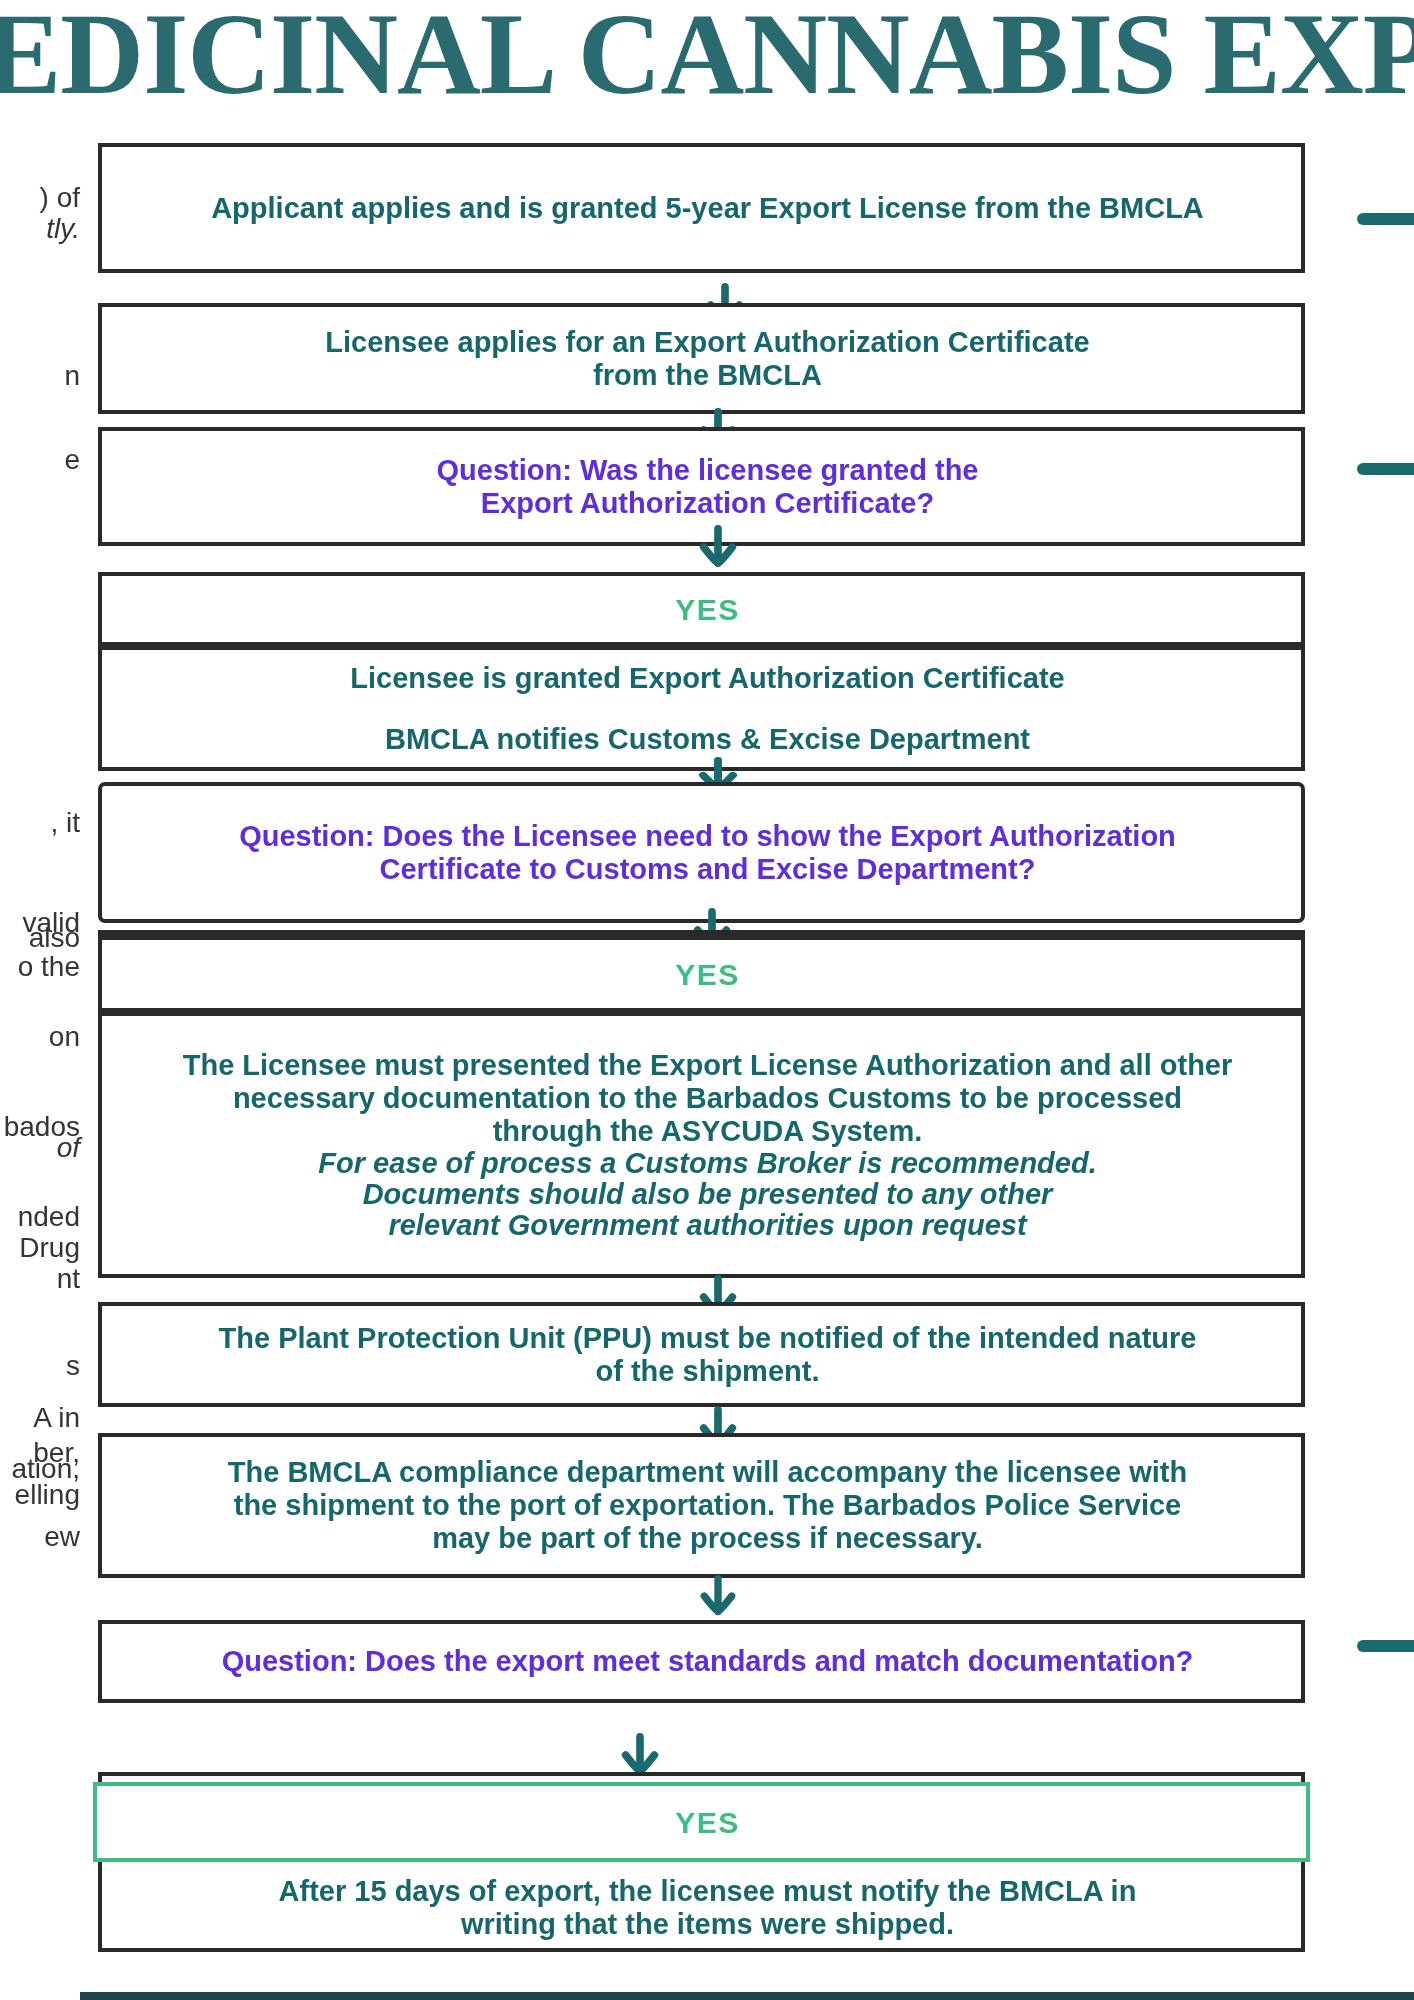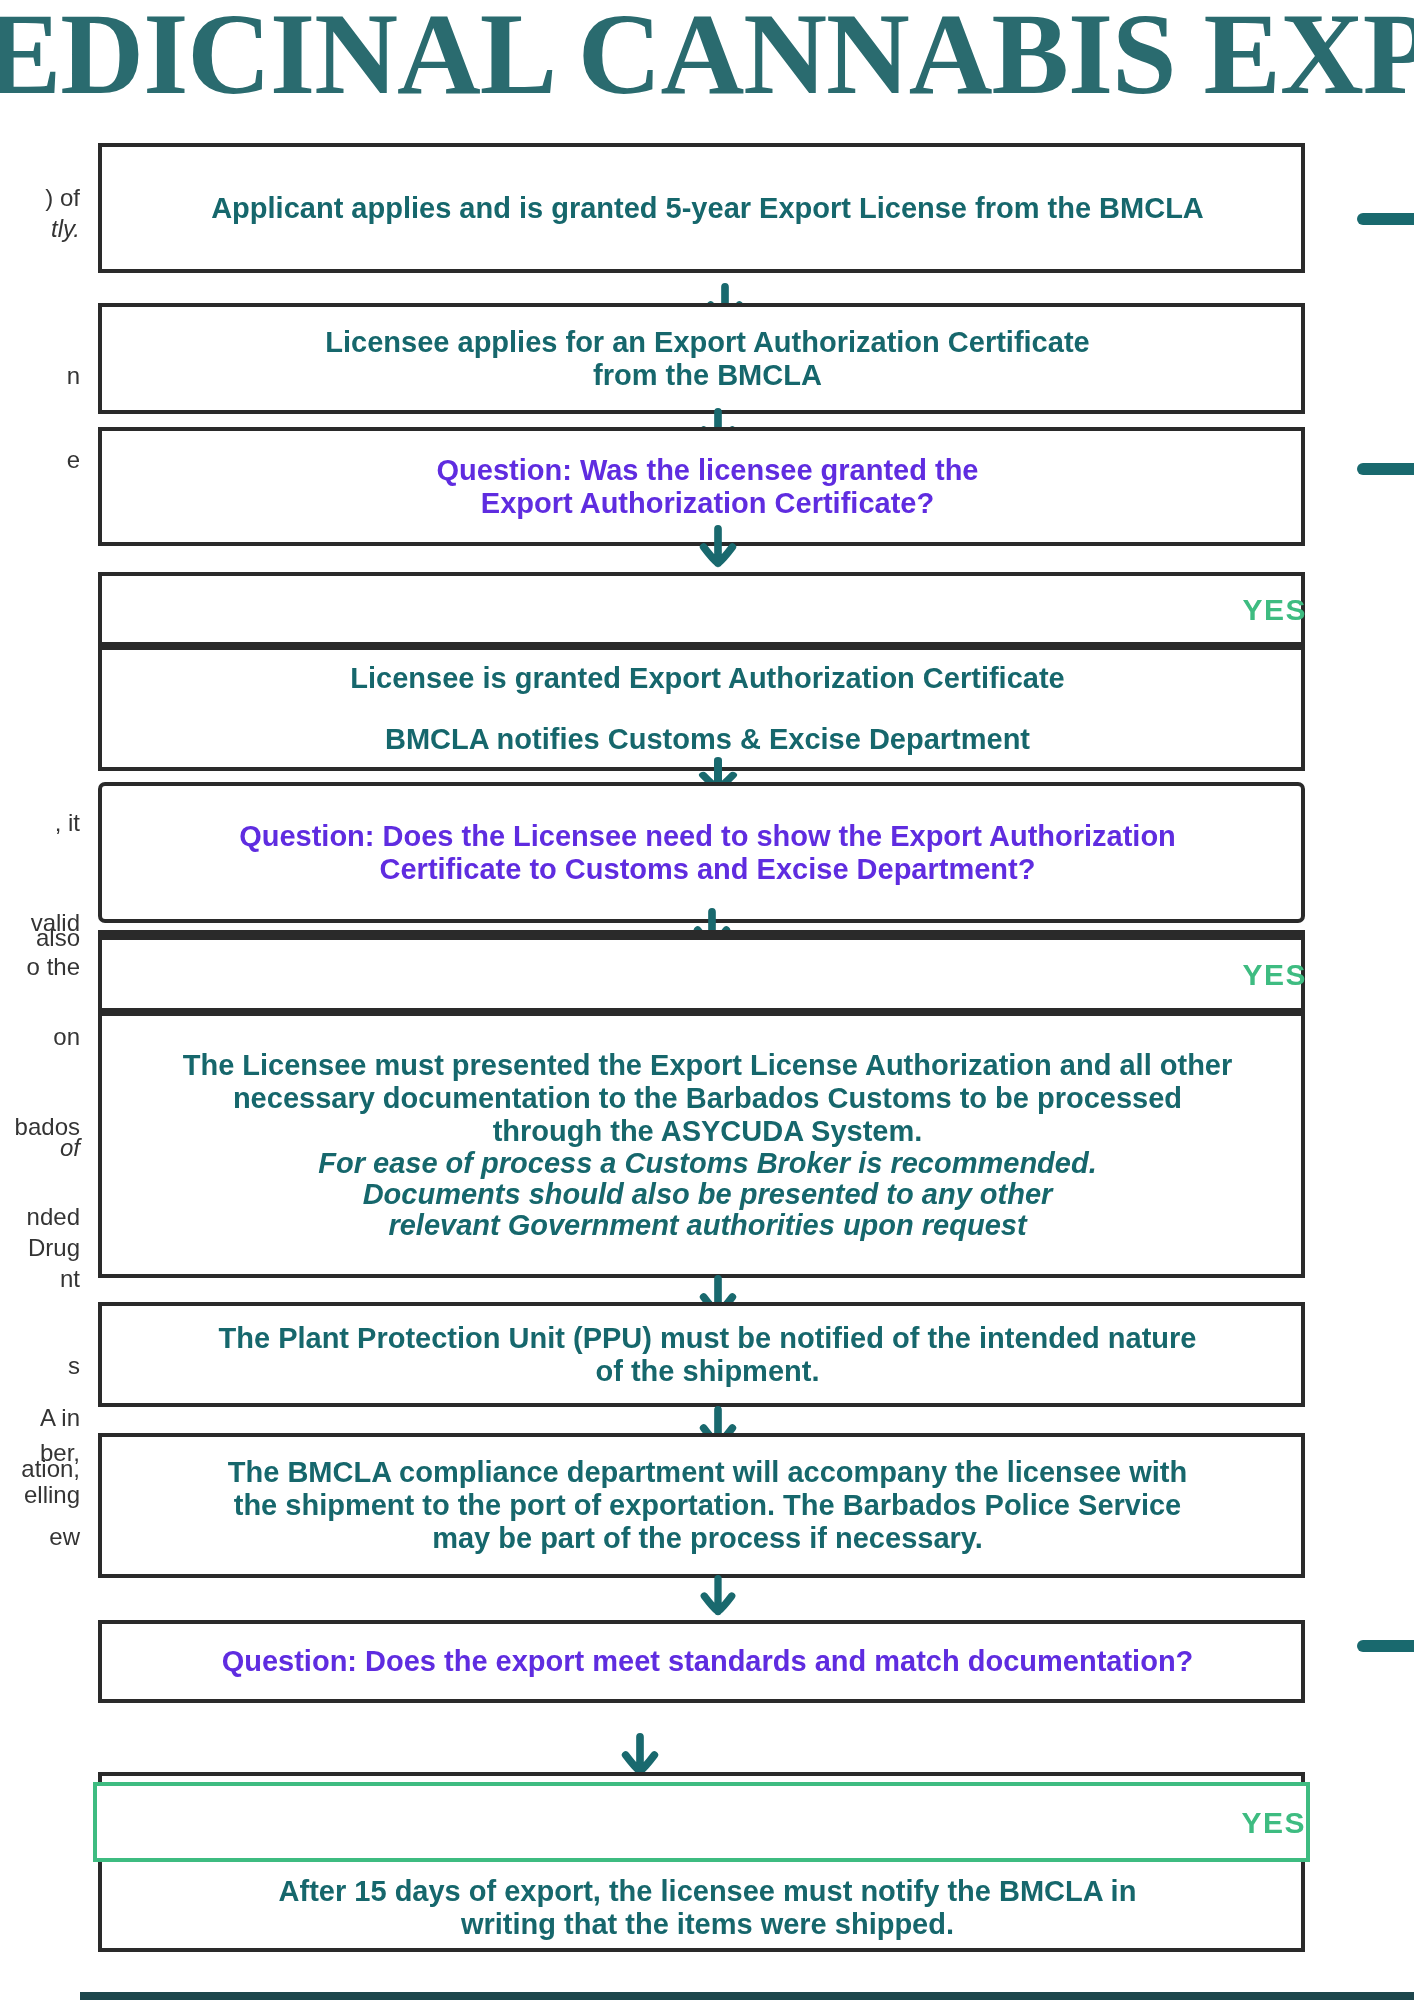--- a/index.html
+++ b/index.html
@@ -16,40 +16,40 @@
   
   .fbox{
     position:absolute;left:98px;width:1207px;box-sizing:border-box;
     border:4px solid #2a2a2a;background:#ffffff;
     display:flex;flex-direction:column;justify-content:center;align-items:center;
     text-align:center;color:#16676c;font-weight:700;font-size:29px;line-height:33px;
   }
   .fbox .ln{width:100%;padding-left:12px;}
   .fbox .it{font-style:italic;line-height:31px;}
   .q{color:#5f2ce0;}
-  .yes{color:#3ebc81;font-size:30px;letter-spacing:1.5px;text-align:right;}
+  .yes{color:#3ebc81;font-size:30px;letter-spacing:1.5px;}
   .thicktop{border-top-width:10px;}
   .gap-top{margin-top:28px;}
   
   .green-frame{
     position:absolute;top:6px;left:-9px;right:-9px;height:80px;box-sizing:border-box;
     border:4px solid #3ebc81;background:#ffffff;
     display:flex;align-items:center;justify-content:center;
   }
   .box10-content{
     position:absolute;top:96px;bottom:4px;left:0;right:0;
     display:flex;flex-direction:column;justify-content:center;align-items:center;
   }
   
   .arrow{position:absolute;width:44px;}
   .arrow svg{display:block;width:100%;height:100%;}
   
   .frag{
     position:absolute;right:1334px;white-space:nowrap;color:#343434;
-    font-size:24px;line-height:26px;font-weight:400;
+    font-size:28px;line-height:26px;font-weight:400;
   }
   .frag.italic{font-style:italic;}
   
   .dash{position:absolute;left:1357px;width:70px;height:12px;border-radius:6px;background:#19696e;}
   
   .bottom-bar{position:absolute;top:1992px;left:80px;width:1340px;height:12px;background:#1d464c;}
 </style>
 </head>
 <body>
 

